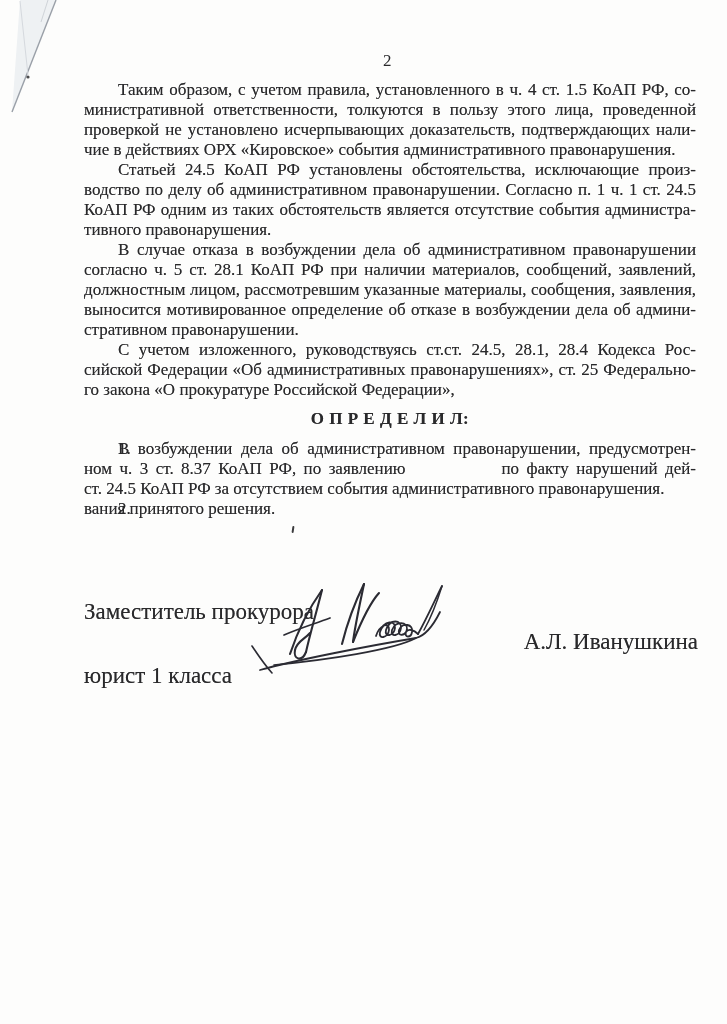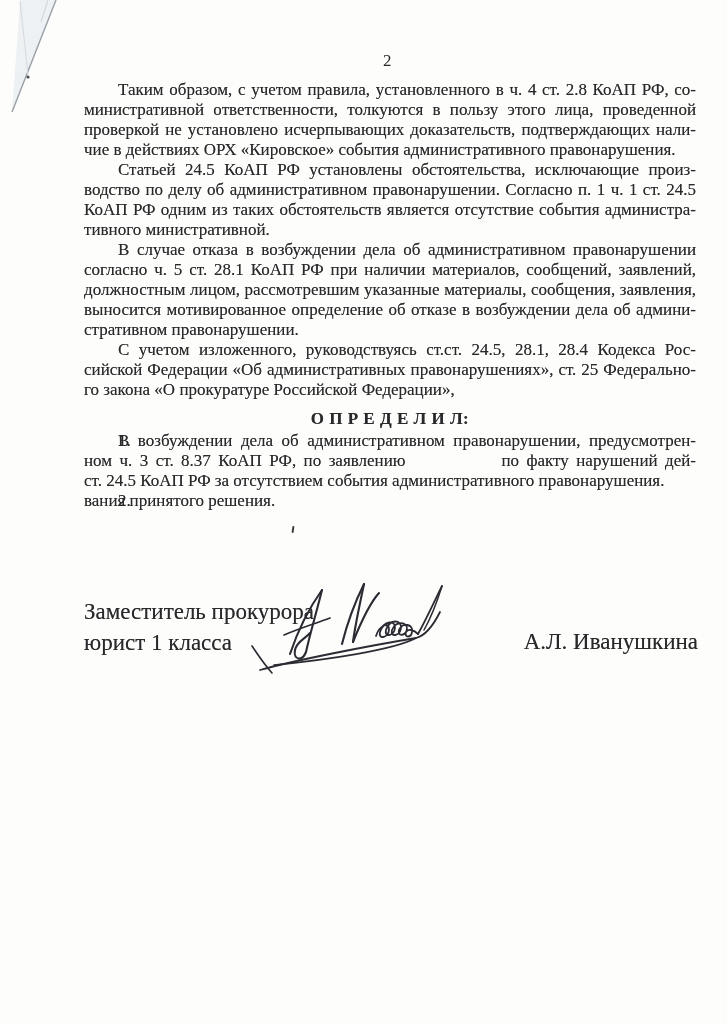--- a/index.html
+++ b/index.html
@@ -20,25 +20,25 @@
     text-shadow:0 0 .5px rgba(40,40,42,.55);
   }
   .ln{text-align:justify;}
   .ln.fill{text-align-last:justify;}
   .ln.ind{text-indent:34px;}
   .ln.numfirst{text-indent:34px;position:relative;}
   .itemnum{position:absolute;left:0;top:0;}
   .gap{display:inline-block;width:96px;}
   .ln.heading{
     font-weight:bold;text-align:center;text-align-last:center;
-    margin:9px 0 2px;letter-spacing:.5px;
+    margin:9px 0 10px;letter-spacing:.5px;
   }
   .sigline{position:absolute;font-size:23px;line-height:20px;text-shadow:0 0 .5px rgba(40,40,42,.55);}
   .sig1{left:84px;top:602px;}
-  .sig2{left:84px;top:633px;}
+  .sig2{left:84px;top:666px;}
   .signame{top:632px;right:29px;}
   .fold{position:absolute;left:0;top:0;}
   .scribble{position:absolute;left:248px;top:572px;}
   .speck{
     position:absolute;left:292px;top:526px;width:2px;height:7px;
     background:#3c3c3e;border-radius:1px;transform:rotate(8deg);
   }
 </style>
 </head>
 <body>
@@ -49,28 +49,28 @@
     <polygon points="20,0 56,0 12,112" fill="#eef1f3"></polygon>
     <path d="M56,0 L12,112" stroke="#9aa0a8" stroke-width="1.4" fill="none"></path>
     <path d="M20,1 L28,75" stroke="#d5d9de" stroke-width="1" fill="none"></path>
     <path d="M48,0 L41,22" stroke="#c6cbd1" stroke-width="0.8" fill="none"></path>
     <circle cx="28" cy="77" r="1.6" fill="#4a4a4c"></circle>
   </svg>
 
   <div class="pagenum">2</div>
 
   <div class="textcol">
-      <div class="ln fill ind"><span>Таким образом, с учетом правила, установленного в ч. 4 ст. 2.8 КоАП РФ, со-</span></div>
+      <div class="ln fill ind"><span>Таким образом, с учетом правила, установленного в ч. 4 ст. 1.5 КоАП РФ, со-</span></div>
       <div class="ln fill"><span>министративной ответственности, толкуются в пользу этого лица, проведенной</span></div>
       <div class="ln fill"><span>проверкой не установлено исчерпывающих доказательств, подтверждающих нали-</span></div>
       <div class="ln "><span>чие в действиях ОРХ «Кировское» события административного правонарушения.</span></div>
       <div class="ln fill ind"><span>Статьей 24.5 КоАП РФ установлены обстоятельства, исключающие произ-</span></div>
       <div class="ln fill"><span>водство по делу об административном правонарушении. Согласно п. 1 ч. 1 ст. 24.5</span></div>
       <div class="ln fill"><span>КоАП РФ одним из таких обстоятельств является отсутствие события администра-</span></div>
-      <div class="ln "><span>тивного министративной.</span></div>
+      <div class="ln "><span>тивного правонарушения.</span></div>
       <div class="ln fill ind"><span>В случае отказа в возбуждении дела об административном правонарушении</span></div>
       <div class="ln fill"><span>согласно ч. 5 ст. 28.1 КоАП РФ при наличии материалов, сообщений, заявлений,</span></div>
       <div class="ln fill"><span>должностным лицом, рассмотревшим указанные материалы, сообщения, заявления,</span></div>
       <div class="ln fill"><span>выносится мотивированное определение об отказе в возбуждении дела об админи-</span></div>
       <div class="ln "><span>стративном правонарушении.</span></div>
       <div class="ln fill ind"><span>С учетом изложенного, руководствуясь ст.ст. 24.5, 28.1, 28.4 Кодекса Рос-</span></div>
       <div class="ln fill"><span>сийской Федерации «Об административных правонарушениях», ст. 25 Федерально-</span></div>
       <div class="ln "><span>го закона «О прокуратуре Российской Федерации»,</span></div>
       <div class="ln heading"><span>О П Р Е Д Е Л И Л:</span></div>
       <div class="ln fill numfirst"><span class="itemnum">1.</span><span>В возбуждении дела об административном правонарушении, предусмотрен-</span></div>

